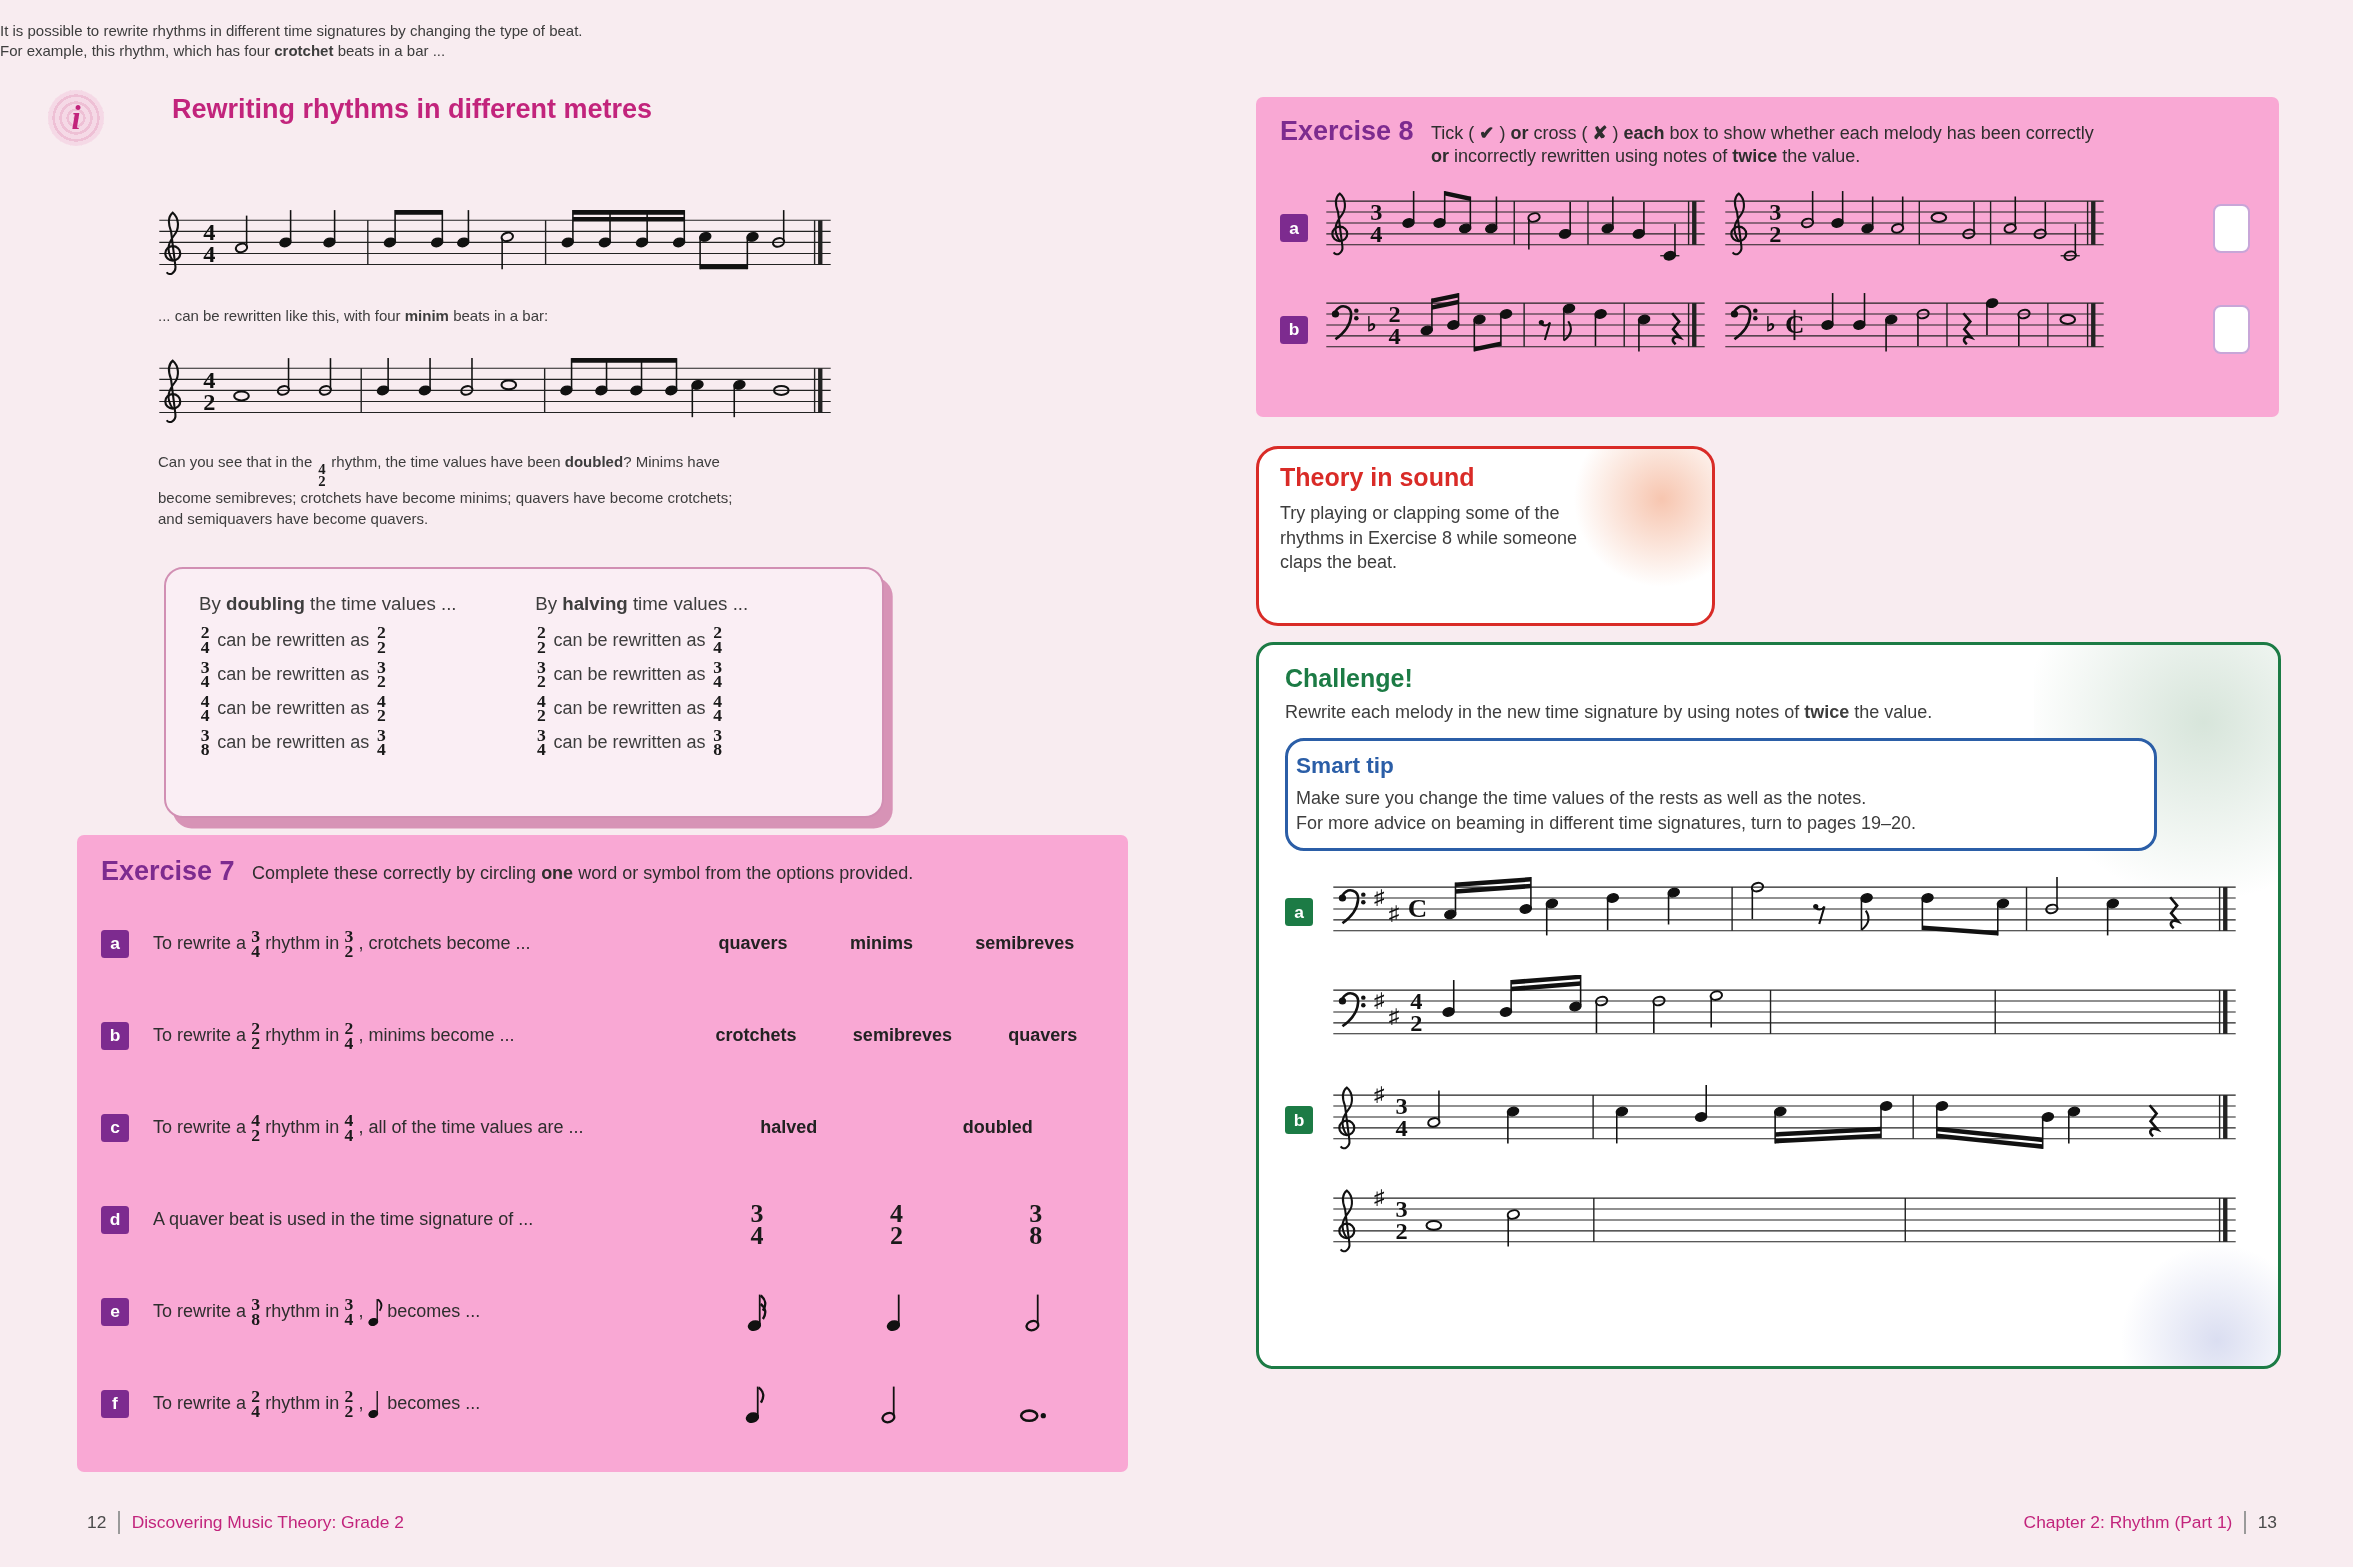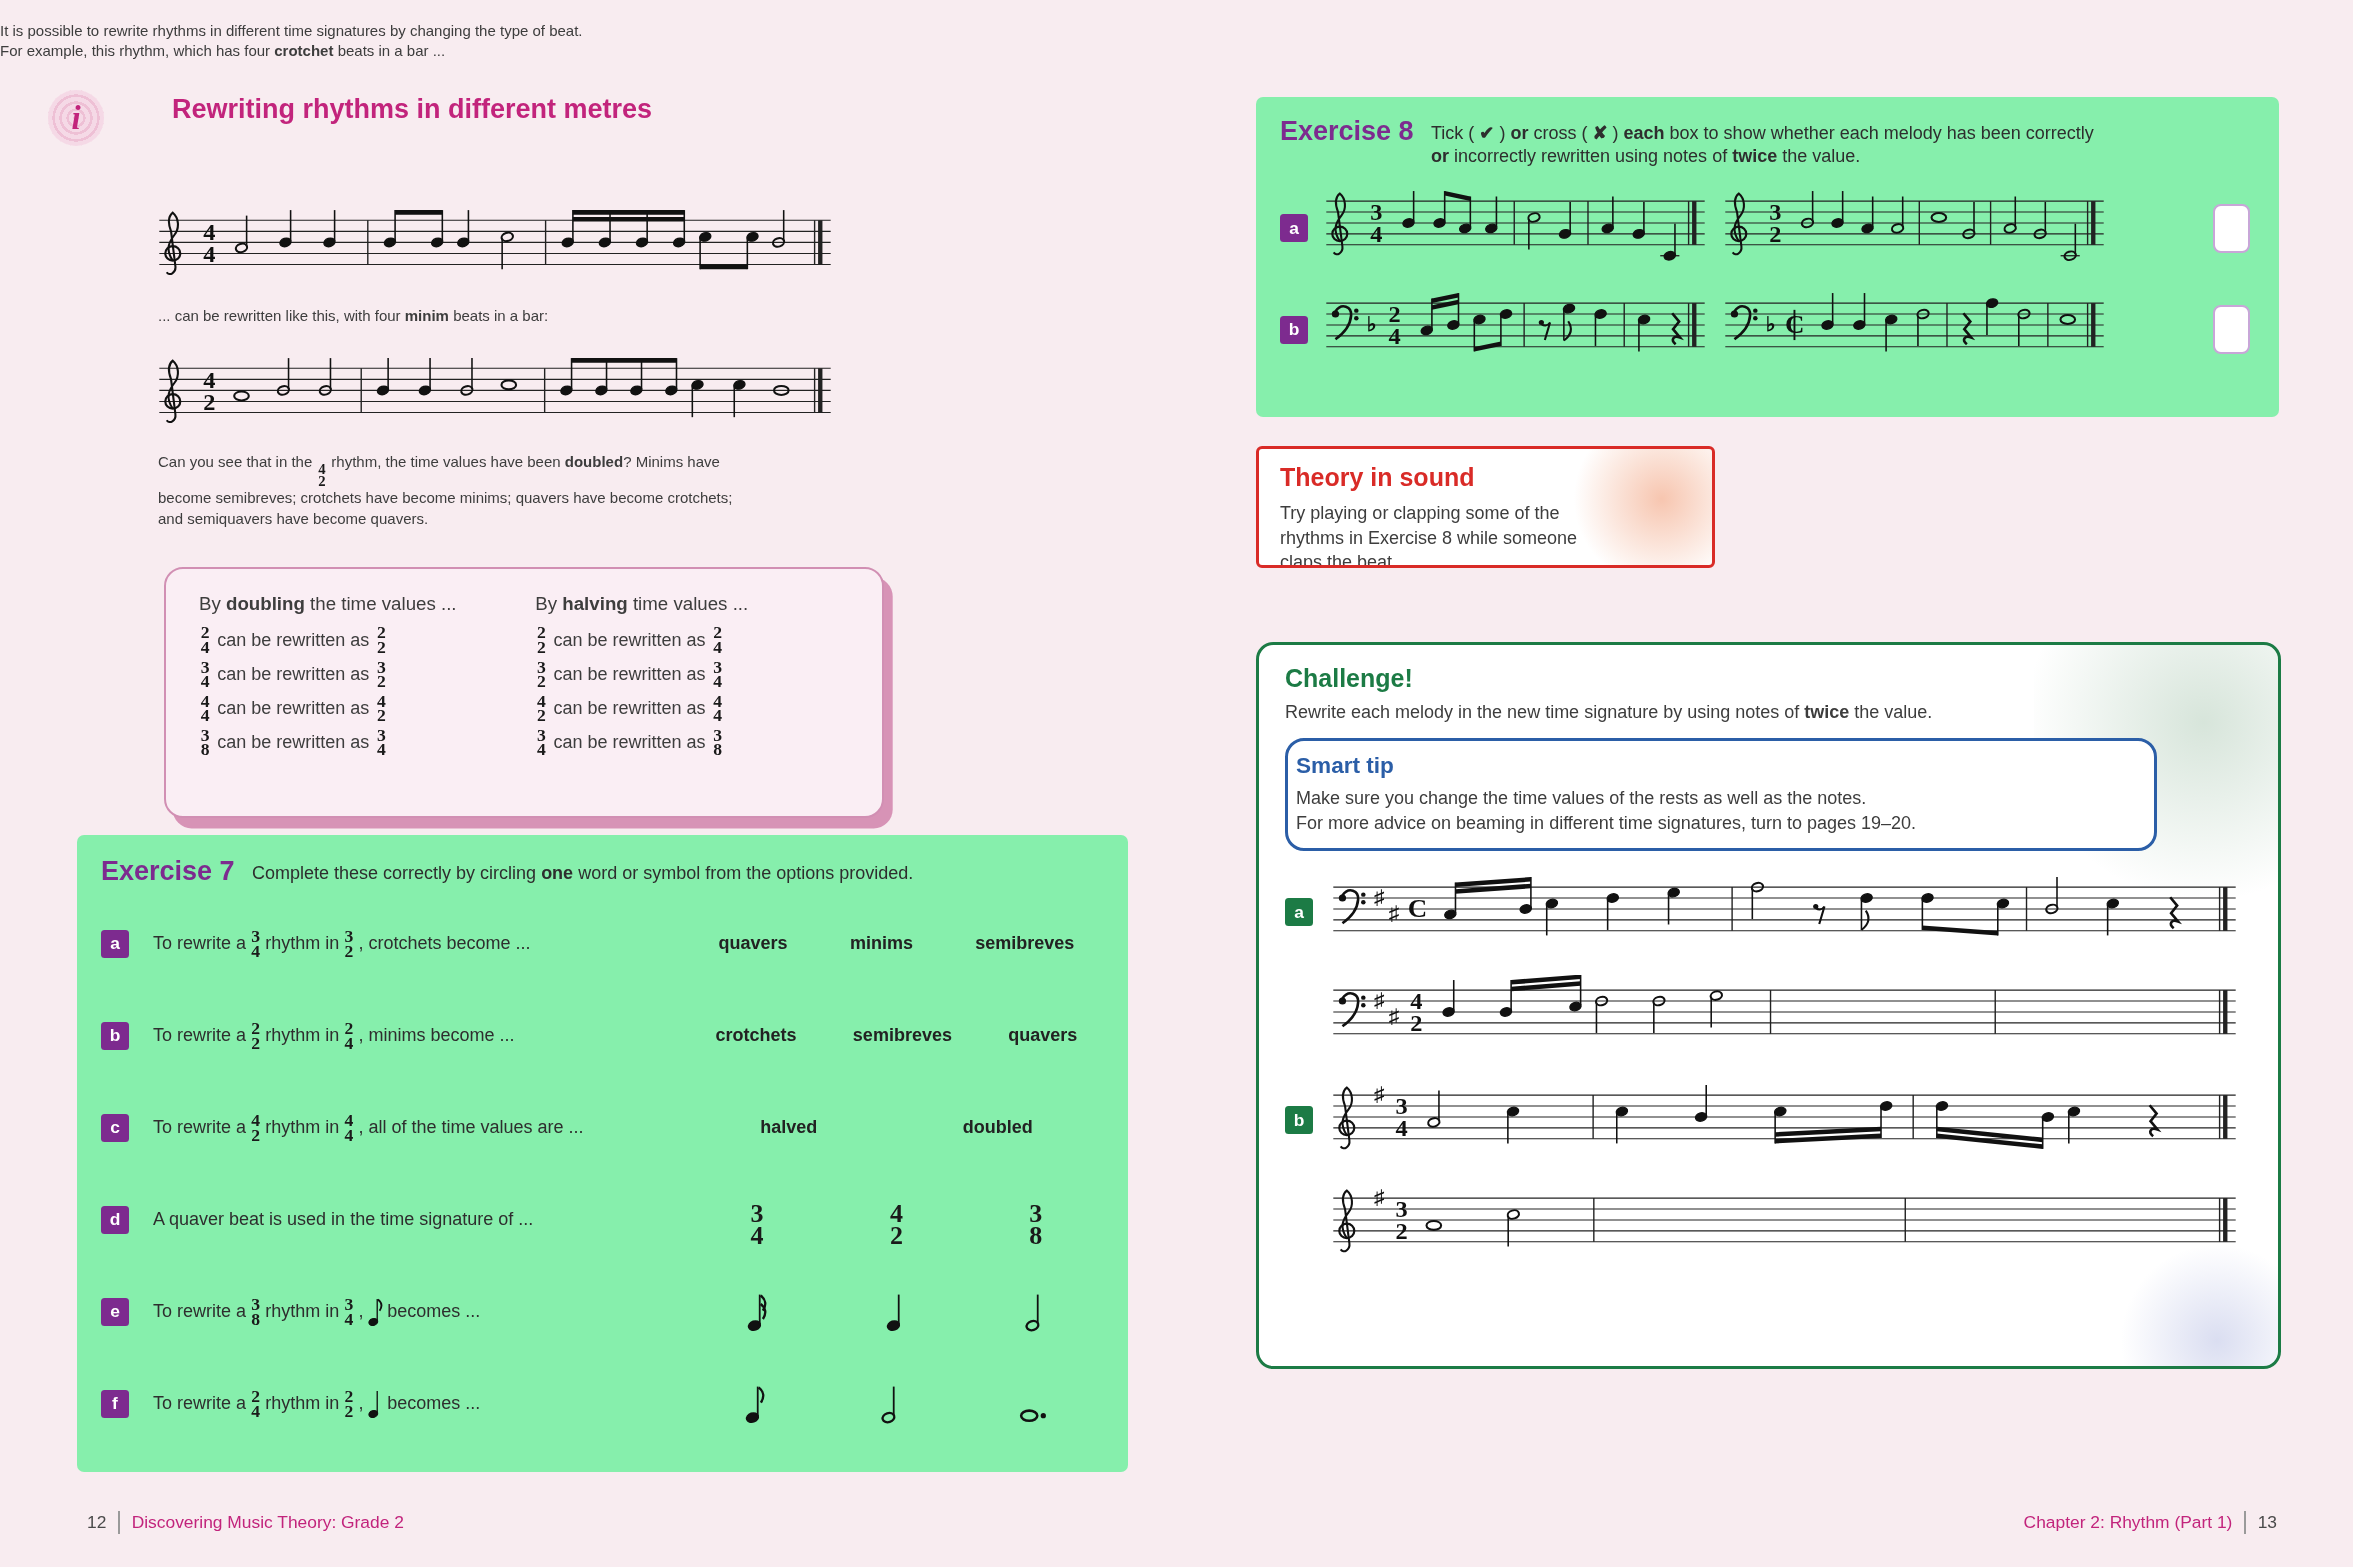--- a/index.html
+++ b/index.html
@@ -49,21 +49,21 @@
   }
   .ts span{display:block;}
   .ts-big{font-size:26px;line-height:.82;}
 
   
   .nsym{display:inline-block;height:35px;vertical-align:-10.4px;}
   .nsym svg{height:100%;width:auto;display:inline-block;}
   .nsym-big{height:47px;vertical-align:-14px;}
 
   
-  .panel{background:#86efac;border-radius:7px;box-sizing:border-box;}
+  .panel{background:#f9a8d4;border-radius:7px;box-sizing:border-box;}
   .ex7{left:77px;top:835px;width:1051px;height:637px;padding:21px 22.6px 8.7px 24px;}
   .panel-header{display:flex;align-items:flex-start;gap:17.4px;}
   .ex-title{margin:0;font-size:27px;font-weight:700;color:#7d2b8f;white-space:nowrap;}
   .ex-instruction{font-size:18px;line-height:1.3;padding-top:6px;color:#2e2e2e;}
 
   .ex7-row{display:flex;align-items:center;margin-top:21px;height:71px;}
   .badge{
     width:28px;height:28px;border-radius:3.5px;background:#7d2b8f;color:#fff;
     display:inline-flex;align-items:center;justify-content:center;
     font-size:17.4px;font-weight:700;flex:0 0 28px;
@@ -82,22 +82,22 @@
   
   .ex8{left:1256px;top:97px;width:1023px;height:320px;padding:19px 24px;}
   .ex8-row{display:flex;align-items:center;margin-top:17.4px;gap:17.4px;}
   .ex8-stave{width:381px;height:84px;}
   .answer-box{
     width:33px;height:45px;border:2.6px solid #c8a6d8;border-radius:7.8px;background:#fff;
     margin-left:auto;margin-right:5.2px;flex:0 0 33px;cursor:pointer;
   }
 
   .theory{
-    left:1256px;top:446px;width:459px;height:122px;background:#fff;
-    border:3px solid #d92b27;border-radius:6px;box-sizing:border-box;
+    left:1256px;top:446px;width:459px;height:180px;background:#fff;
+    border:3px solid #d92b27;border-radius:22px;box-sizing:border-box;
     padding:14px 21px;overflow:hidden;position:absolute;
   }
   .theory h3{margin:0 0 8.7px 0;font-size:25px;font-weight:700;color:#d92b27;}
   .theory .body-text{font-size:18px;position:relative;z-index:1;}
   .decor{position:absolute;pointer-events:none;}
   .decor-theory{right:-8.7px;top:-5.2px;width:148px;height:157px;
     background:radial-gradient(circle at 60% 35%, rgba(240,150,110,.55), rgba(240,150,110,0) 65%);}
 
   .challenge{
     left:1256px;top:642px;width:1025px;height:727px;background:#fff;

